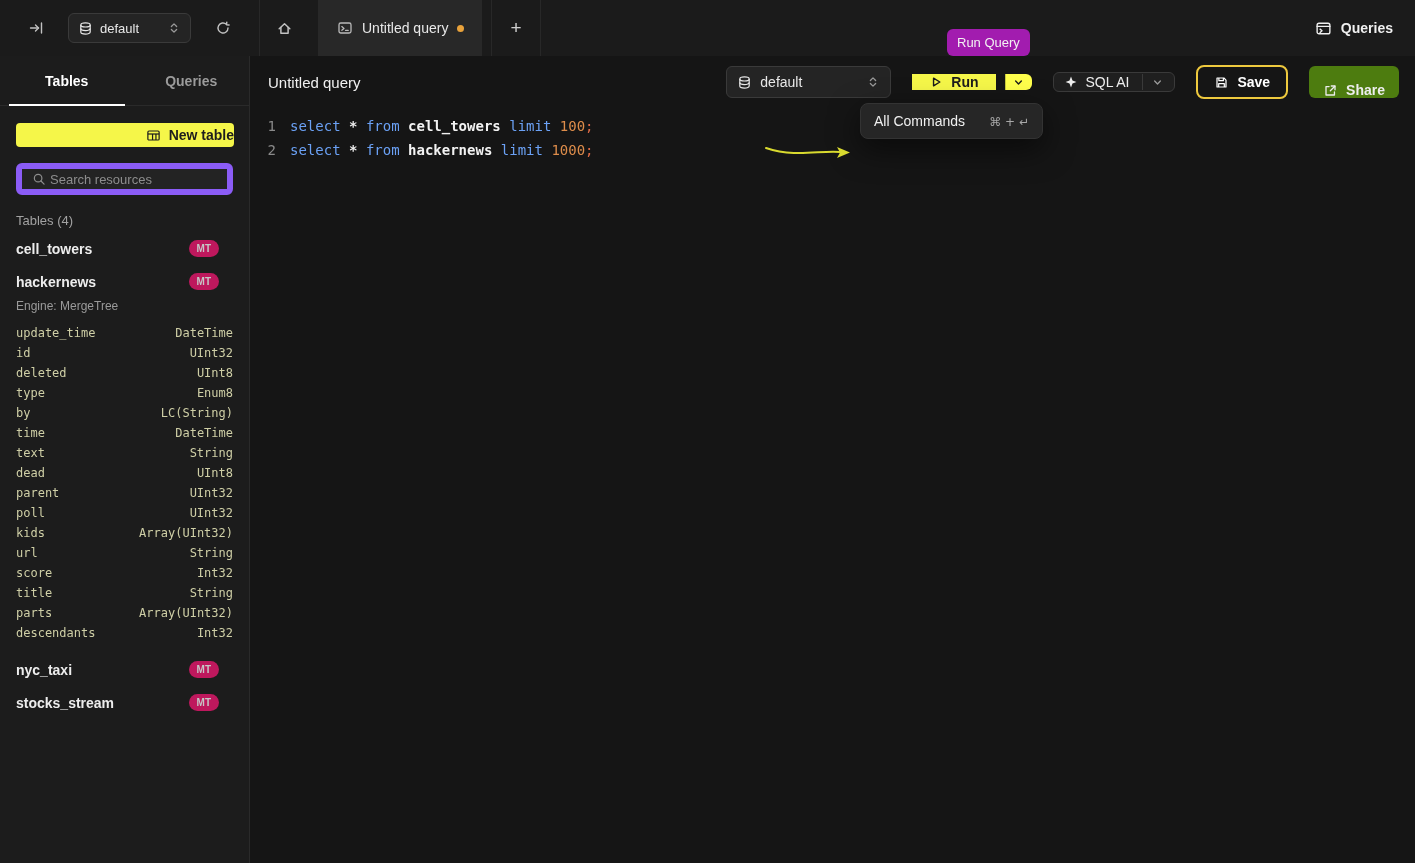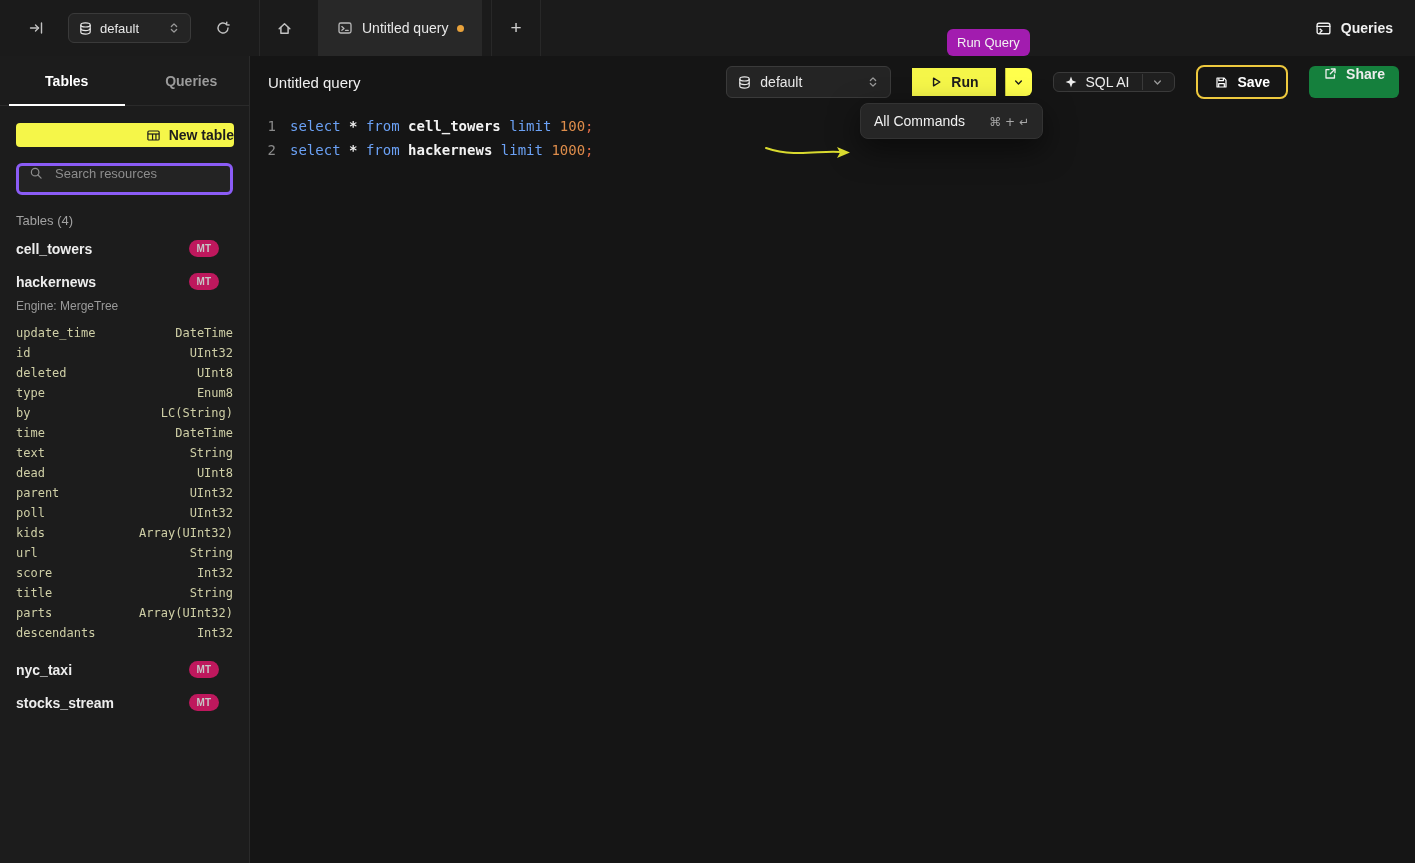--- a/index.html
+++ b/index.html
@@ -32,52 +32,52 @@
   .queries-btn { display:flex; align-items:center; gap:9px; font-size:14px; font-weight:700; color:#f0f0f0; }
 
   
   .sidebar { position:absolute; top:56px; left:0; bottom:0; width:250px; background:#1c1c1c; border-right:1px solid #2a2a2a; }
   .sidebar-tabs { display:flex; height:50px; border-bottom:1px solid #2a2a2a; }
   .stab { flex:1; font-size:14px; font-weight:700; color:#9b9b9b; position:relative; }
   .stab.active { color:#ffffff; }
   .stab.active::after { content:""; position:absolute; left:0; right:0; bottom:-1px; height:2px; background:#ffffff; }
   .new-table { margin:17px 16px 0; width:218px; height:24px; background:var(--accent); color:#1d1d1d;
     border-radius:4px; font-size:14px; font-weight:700; display:flex; align-items:center; justify-content:flex-end; gap:8px; }
-  .search { margin:16px 16px 0; height:32px; background:#232323; border:3px solid #8b5cf6; border-radius:6px;
-    display:flex; align-items:flex-start; gap:12px; padding:0 10px; color:#8d8d8d; }
+  .search { margin:16px 16px 0; height:32px; background:#232323; border:6px solid #8b5cf6; border-radius:6px;
+    display:flex; align-items:center; gap:4px; padding:0 10px; color:#8d8d8d; }
   .search input { flex:1; min-width:0; background:transparent; border:none; outline:none; color:#e0e0e0; font-size:13px; font-family:inherit; }
   .search input::placeholder { color:#8d8d8d; }
   .section-label { margin:18px 16px 4px; font-size:13px; color:#a2a2a2; }
   .table-row { display:flex; align-items:center; justify-content:space-between; height:33px; padding:0 16px; }
   .table-name { font-size:14px; font-weight:700; color:#ededed; }
   .mt-badge { background:#be185d; color:#c6c6c6; font-size:10px; font-weight:700; padding:3px 8px; border-radius:9px; margin-right:14px; }
   .engine-line { padding:1px 16px 5px; font-size:12px; color:#9a9a9a; }
   .columns { padding:5px 16px 10px; }
   .col-row { height:20px; display:flex; align-items:center; justify-content:space-between;
     font-family:"DejaVu Sans Mono", monospace; font-size:12px; color:#cfcfa6; }
 
   
   .main { position:absolute; top:56px; left:250px; right:0; bottom:0; background:#151515; }
   .main-header { height:52px; display:flex; align-items:center; padding:0 16px 0 18px; }
   .page-title { font-size:15px; color:#f0f0f0; }
   .header-actions { margin-left:auto; display:flex; align-items:center; gap:12px; }
   .select-btn { height:32px; width:165px; background:#242424; border:1px solid #3a3a3a; border-radius:6px;
     display:flex; align-items:center; gap:8px; padding:0 10px; font-size:14px; color:#e8e8e8; }
   .select-btn .updown { margin-left:auto; color:#9a9a9a; }
-  .run-group { height:28px; display:flex; border-radius:6px; overflow:hidden; }
+  .run-group { height:16px; display:flex; border-radius:6px; overflow:hidden; }
   .run-main { background:var(--accent); color:#1c1c1c; display:flex; align-items:center; gap:8px; padding:0 17px; font-size:14px; font-weight:700; }
   .run-caret { background:var(--accent); border-left:1px solid rgba(0,0,0,0.22); width:27px; display:flex; align-items:center; justify-content:center; color:#1c1c1c; filter:brightness(1.04); }
   .sqlai-btn { height:20px; background:#1f1f1f; border:1px solid #3a3a3a; border-radius:6px;
     display:flex; align-items:center; gap:8px; padding:0 10px; font-size:14px; color:#ededed; }
   .sqlai-btn .vdiv { width:1px; height:16px; background:#3a3a3a; margin-left:5px; }
   .sqlai-btn .chev { color:#9a9a9a; }
   .save-btn { height:34px; border:2px solid var(--save-border); border-radius:8px; color:#ffffff;
     display:flex; align-items:center; gap:8px; padding:0 16px; font-size:14px; font-weight:700; }
-  .share-btn { height:32px; background:#15803d; border-radius:6px; color:#ededed;
-    display:flex; align-items:flex-start; gap:8px; padding:0 14px; font-size:14px; font-weight:700; }
+  .share-btn { height:32px; background:#4d7c0f; border-radius:6px; color:#ededed;
+    display:flex; align-items:flex-end; gap:8px; padding:0 14px; font-size:14px; font-weight:700; }
 
   
   .editor { padding-top:6px; }
   .code-line { display:flex; align-items:center; height:24px; font-family:"DejaVu Sans Mono", monospace; font-size:14px; }
   .gutter { width:26px; text-align:right; color:#8a8a8a; margin-right:14px; flex:0 0 26px; }
   .tok-kw { color:var(--syn-kw); }
   .tok-st { color:var(--syn-st); font-weight:bold; }
   .tok-tb { color:var(--syn-tb); font-weight:bold; }
   .tok-nm { color:var(--syn-nm); }
   .tok-pc { color:var(--syn-pc); }

